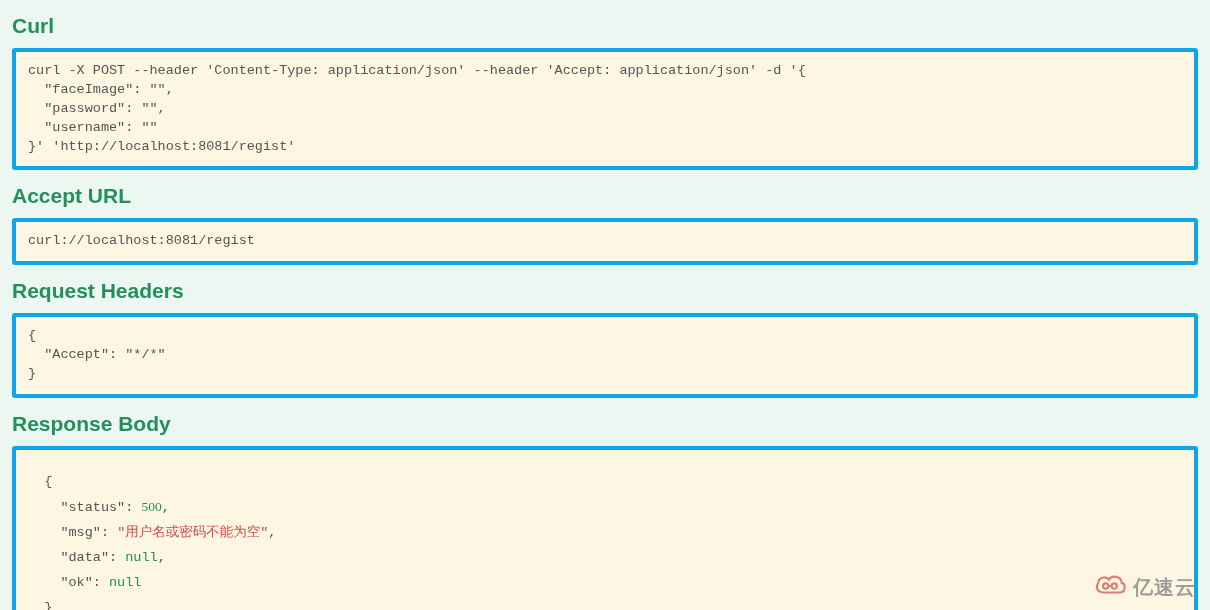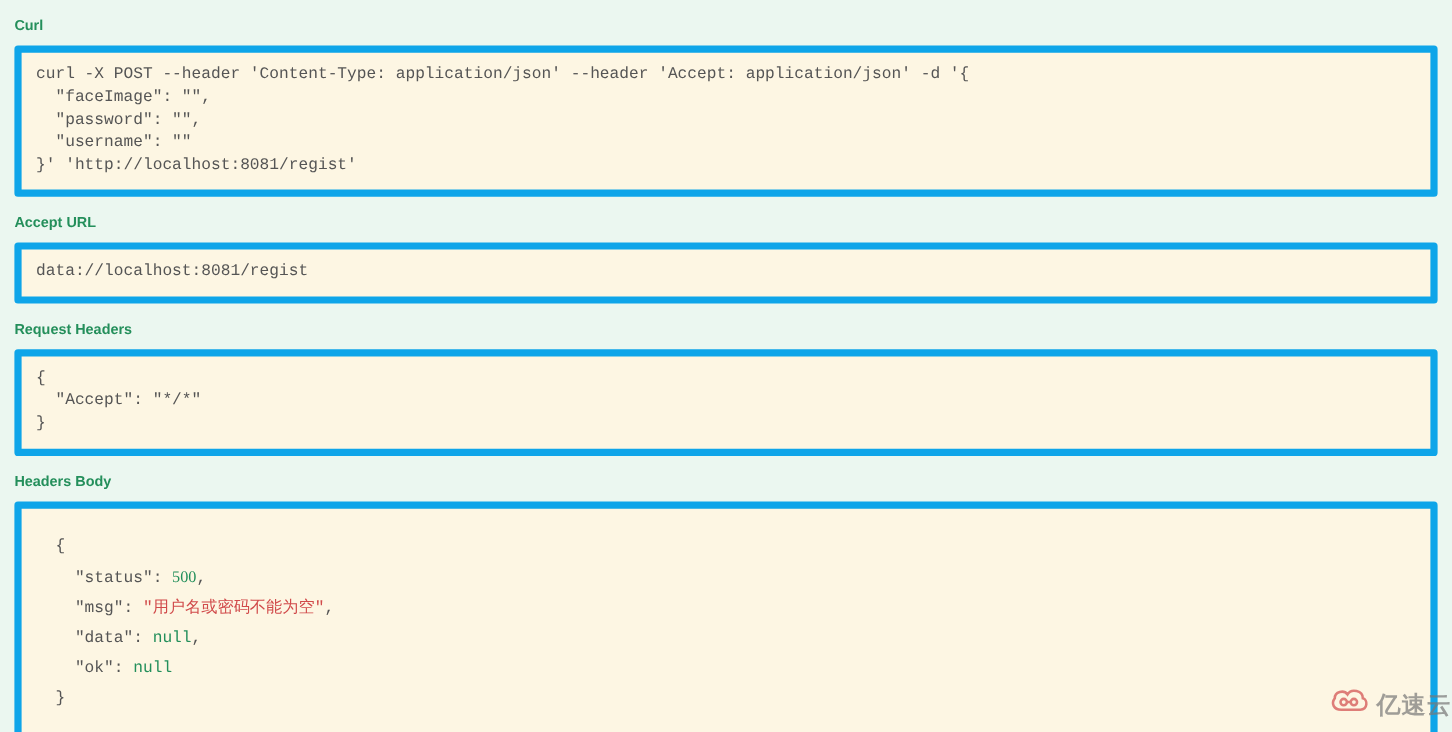--- a/index.html
+++ b/index.html
@@ -11,28 +11,28 @@
       background-color: #ebf7f0;
       font-family: -apple-system, BlinkMacSystemFont, "Segoe UI", Helvetica, Arial, sans-serif;
       padding: 0 12px;
       width: 1210px;
       height: 610px;
       overflow: hidden;
       position: relative;
     }
     .section-heading {
       color: #248f5b;
-      font-size: 12px;
+      font-size: 21px;
       font-weight: 600;
       margin-top: 14px;
       margin-bottom: 10px;
     }
     .code-block {
       background-color: #fdf6e3;
-      border: 6px solid #0ea5e9;
+      border: 4px solid #0ea5e9;
       border-radius: 3px;
       padding: 10px 12px;
       font-family: "Courier New", Consolas, monospace;
       font-size: 13.5px;
       line-height: 1.4;
       white-space: pre-wrap;
       color: #555;
       overflow-x: auto;
       word-break: break-all;
     }
@@ -52,21 +52,21 @@
     }
     .json-null {
       color: #238f5b;
     }
     .json-punct {
       color: #555;
     }
     .watermark {
       position: absolute;
       bottom: 6px;
-      right: 0;
+      right: 14px;
       display: flex;
       align-items: center;
       gap: 6px;
       color: #787878;
       font-size: 20px;
       font-weight: bold;
       opacity: 0.7;
       letter-spacing: 1px;
     }
     .watermark svg {
@@ -78,28 +78,28 @@
 <body>
 
 <h3 class="section-heading">Curl</h3>
 <pre class="code-block">curl -X POST --header 'Content-Type: application/json' --header 'Accept: application/json' -d '{
   "faceImage": "",
   "password": "",
   "username": ""
 }' 'http://localhost:8081/regist'</pre>
 
 <h3 class="section-heading">Accept URL</h3>
-<pre class="code-block">data://localhost:8081/regist</pre>
+<pre class="code-block">curl://localhost:8081/regist</pre>
 
 <h3 class="section-heading">Request Headers</h3>
 <pre class="code-block">{
   "Accept": "*/*"
 }</pre>
 
-<h3 class="section-heading">Headers Body</h3>
+<h3 class="section-heading">Response Body</h3>
 <div class="code-block" id="response-body-block" style="padding-top:20px;padding-bottom:20px;line-height:1.85;"><div class="json-line">  {</div><div class="json-line">    <span class="json-key">"status"</span><span class="json-punct">: </span><span class="json-number">500</span><span class="json-punct">,</span></div><div class="json-line">    <span class="json-key">"msg"</span><span class="json-punct">: </span><span class="json-string">"用户名或密码不能为空"</span><span class="json-punct">,</span></div><div class="json-line">    <span class="json-key">"data"</span><span class="json-punct">: </span><span class="json-null">null</span><span class="json-punct">,</span></div><div class="json-line">    <span class="json-key">"ok"</span><span class="json-punct">: </span><span class="json-null">null</span></div><div class="json-line">  }</div></div>
 
 <div class="watermark">
   <span>
     <svg viewBox="0 0 64 48" fill="none" stroke="#d14b4b" stroke-width="4">
       <path d="M20 38 C8 38 4 28 10 20 C10 10 24 6 30 14 C36 4 54 8 54 20 C62 22 62 38 50 38 Z"></path>
       <circle cx="24" cy="26" r="5"></circle>
       <circle cx="40" cy="26" r="5"></circle>
       <path d="M29 26 L35 26"></path>
     </svg>

